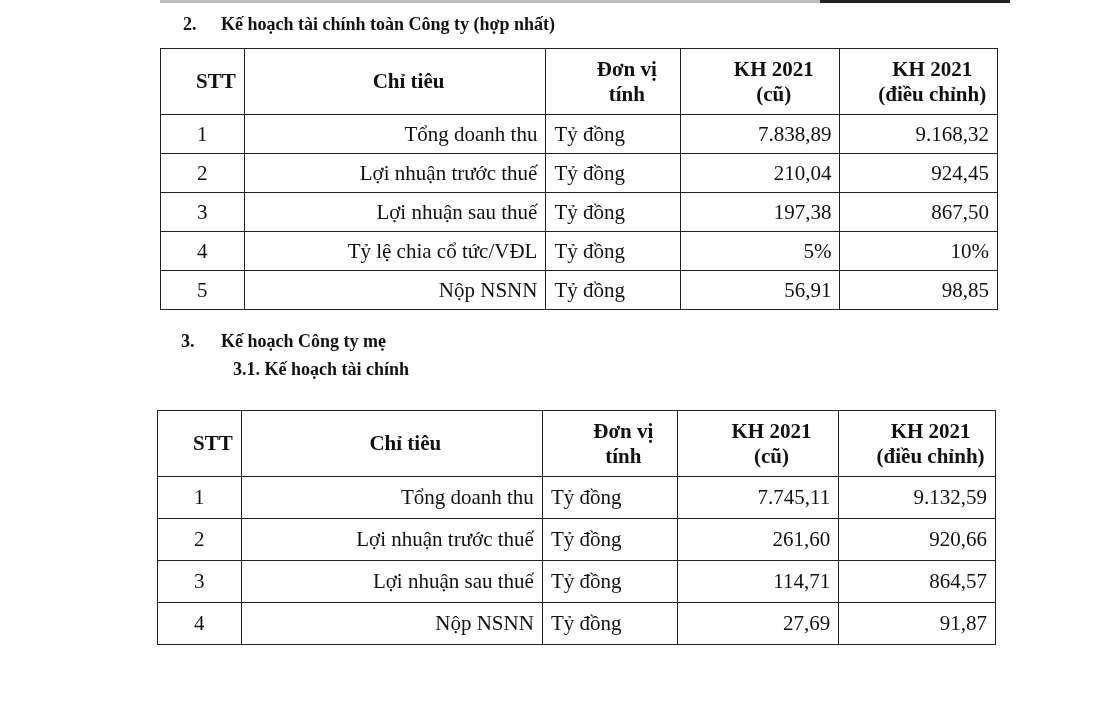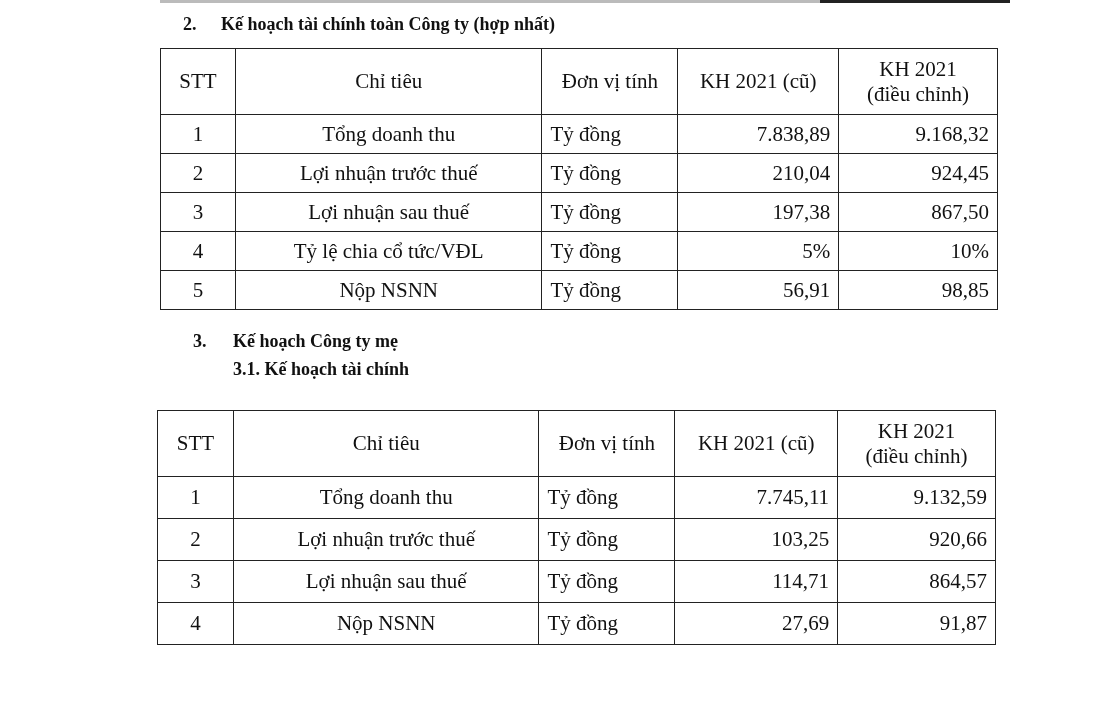--- a/index.html
+++ b/index.html
@@ -4,23 +4,23 @@
 <style>
   html, body { margin: 0; padding: 0; background: #ffffff; }
   body { width: 1107px; height: 716px; position: relative; overflow: hidden;
          font-family: "Liberation Serif", "DejaVu Serif", serif; color: #111; }
   .topline { position: absolute; left: 160px; top: 0; width: 850px; height: 3px; background: #bbb; }
   .topline2 { position: absolute; left: 820px; top: 0; width: 190px; height: 3px; background: #222; }
   .heading { position: absolute; font-weight: bold; font-size: 18px; white-space: nowrap; }
   .heading .num { display: inline-block; }
   table { position: absolute; border-collapse: collapse; font-size: 21px; }
   td, th { border: 1.6px solid #222; padding: 0 8px; }
-  th { font-weight: normal; text-align: center; line-height: 1.15; }
+  th { font-weight: bold; text-align: center; line-height: 1.15; padding-left: 35px; }
   td.stt { text-align: center; }
-  td.name { text-align: center; }
+  td.name { text-align: right; }
   td.unit { text-align: left; }
   td.val { text-align: right; }
 </style>
 </head>
 <body>
 
 <div class="topline"></div>
 <div class="topline2"></div>
 
 <div class="heading" style="left:183px; top:14px;">
@@ -77,21 +77,21 @@
   <tr style="height:39px;">
     <td class="stt">5</td>
     <td class="name">Nộp NSNN</td>
     <td class="unit">Tỷ đồng</td>
     <td class="val">56,91</td>
     <td class="val">98,85</td>
   </tr>
 </tbody>
   </table>
 
-<div class="heading" style="left:193px; top:331px;">
+<div class="heading" style="left:181px; top:331px;">
   <span class="num" style="width:40px;">3.</span><span>Kế hoạch Công ty mẹ</span>
 </div>
 <div class="heading" style="left:233px; top:359px;">
   <span>3.1.</span>&nbsp;<span>Kế hoạch tài chính</span>
 </div>
 
 <table style="left:157px; top:410px; width:839px;">
   <colgroup>
     <col style="width:76px">
       <col style="width:306px">
@@ -114,21 +114,21 @@
     <td class="stt">1</td>
     <td class="name">Tổng doanh thu</td>
     <td class="unit">Tỷ đồng</td>
     <td class="val">7.745,11</td>
     <td class="val">9.132,59</td>
   </tr>
   <tr style="height:42px;">
     <td class="stt">2</td>
     <td class="name">Lợi nhuận trước thuế</td>
     <td class="unit">Tỷ đồng</td>
-    <td class="val">103,25</td>
+    <td class="val">261,60</td>
     <td class="val">920,66</td>
   </tr>
   <tr style="height:42px;">
     <td class="stt">3</td>
     <td class="name">Lợi nhuận sau thuế</td>
     <td class="unit">Tỷ đồng</td>
     <td class="val">114,71</td>
     <td class="val">864,57</td>
   </tr>
   <tr style="height:42px;">

